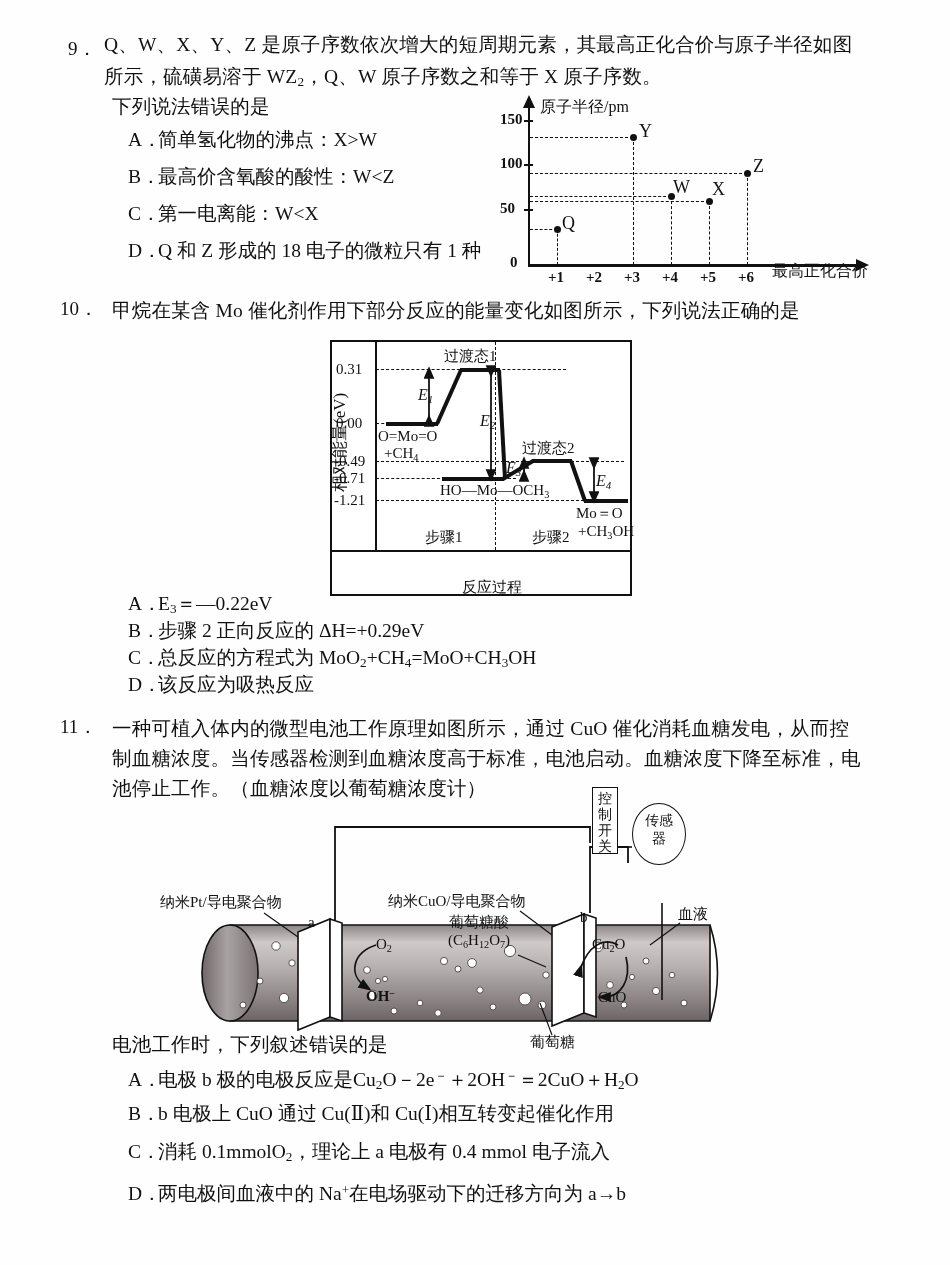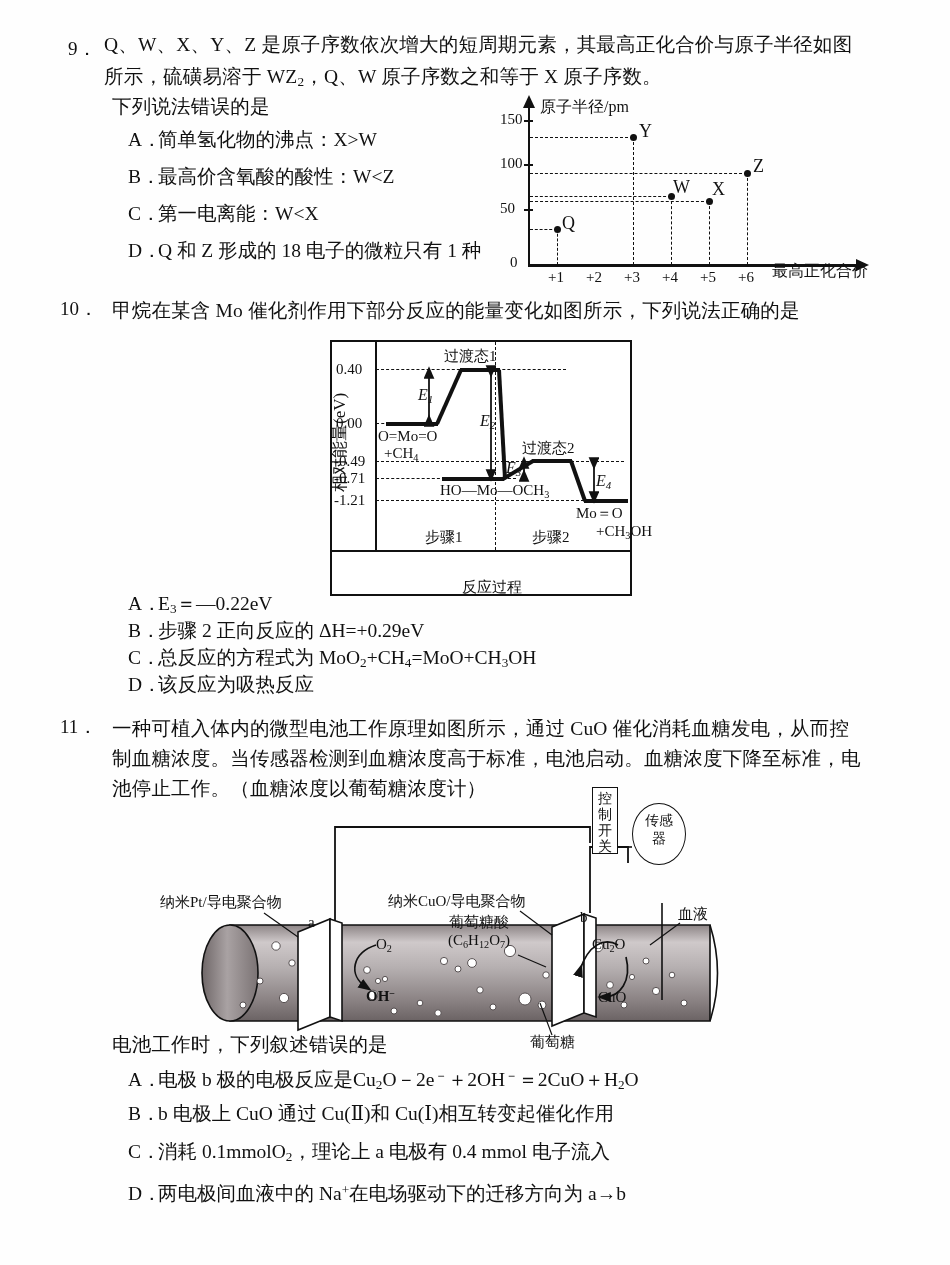--- a/index.html
+++ b/index.html
@@ -44,20 +44,21 @@
     position: absolute;
     overflow: hidden;
   }
 
   
   #q9chart { position: absolute; }
   .ax-line { position: absolute; background: #111; }
   .tick-lbl {
     position: absolute; font-size: 15px;
     font-family: "Liberation Serif", serif;
+    font-weight: bold;
   }
   .dot {
     position: absolute; width: 7px; height: 7px;
     background: #111; border-radius: 50%;
   }
   .ptlbl { position: absolute; font-size: 18px; }
   .dash-h {
     position: absolute; height: 0;
     border-top: 1.6px dashed #111;
   }
@@ -183,21 +184,21 @@
     </div>
   </div>
 
   <div class="qblock" style="left:0;top:0;width:848px;height:700px;">
 
     <div class="qnum" style="left:60px;top:296px;">10．</div>
     <div class="line" style="position:absolute;left:112px;top:296px;">甲烷在某含 Mo 催化剂作用下部分反应的能量变化如图所示，下列说法正确的是</div>
 
     <div id="q10chart" style="left:330px;top:340px;width:298px;height:252px;">
 
-      <div class="e-lbl" style="left:4px;top:19px;">0.40</div>
+      <div class="e-lbl" style="left:4px;top:19px;">0.31</div>
       <div class="dash-h" style="left:44px;top:27px;width:190px;"></div>
 
       <div class="e-lbl" style="left:4px;top:73px;">0.00</div>
       <div class="dash-h" style="left:44px;top:81px;width:24px;"></div>
 
       <div class="e-lbl" style="left:2px;top:111px;">-0.49</div>
       <div class="dash-h" style="left:44px;top:119px;width:248px;"></div>
 
       <div class="e-lbl" style="left:2px;top:128px;">-0.71</div>
       <div class="dash-h" style="left:44px;top:136px;width:140px;"></div>
@@ -238,21 +239,21 @@
 
       <div class="e-name" style="left:86px;top:44px;text-align:center;">E<sub>1</sub></div>
       <div class="e-name" style="left:148px;top:70px;">E<sub>2</sub></div>
       <div class="e-name" style="left:174px;top:117px;">E<sub>3</sub></div>
       <div class="e-name" style="left:264px;top:130px;">E<sub>4</sub></div>
 
       <div class="e-lbl" style="left:112px;top:5px;">过渡态1</div>
       <div class="e-lbl" style="left:46px;top:86px;">O=Mo=O<br><span style="margin-left:6px;">+CH<sub>4</sub></span></div>
       <div class="e-lbl" style="left:108px;top:140px;">HO—Mo—OCH<sub>3</sub></div>
       <div class="e-lbl" style="left:190px;top:97px;">过渡态2</div>
-      <div class="e-lbl" style="left:244px;top:162px;">Mo＝O<br><span style="margin-left:20px;">+CH<sub>3</sub>OH</span></div>
+      <div class="e-lbl" style="left:244px;top:162px;">Mo＝O<br><span style="margin-left:2px;">+CH<sub>3</sub>OH</span></div>
 
       <div class="e-lbl" style="left:93px;top:186px;">步骤1</div>
       <div class="e-lbl" style="left:200px;top:186px;">步骤2</div>
 
       <div class="ylab" style="left:-4px;top:150px;">相对能量(eV)</div>
     </div>
     <div class="e-lbl" style="position:absolute;left:462px;top:578px;font-size:15px;">反应过程</div>
 
     <div class="opt" style="position:absolute;left:128px;top:586px;">
       <span class="lbl">A．</span><span><span>E</span><sub>3</sub><span>＝—0.22eV</span></span>

